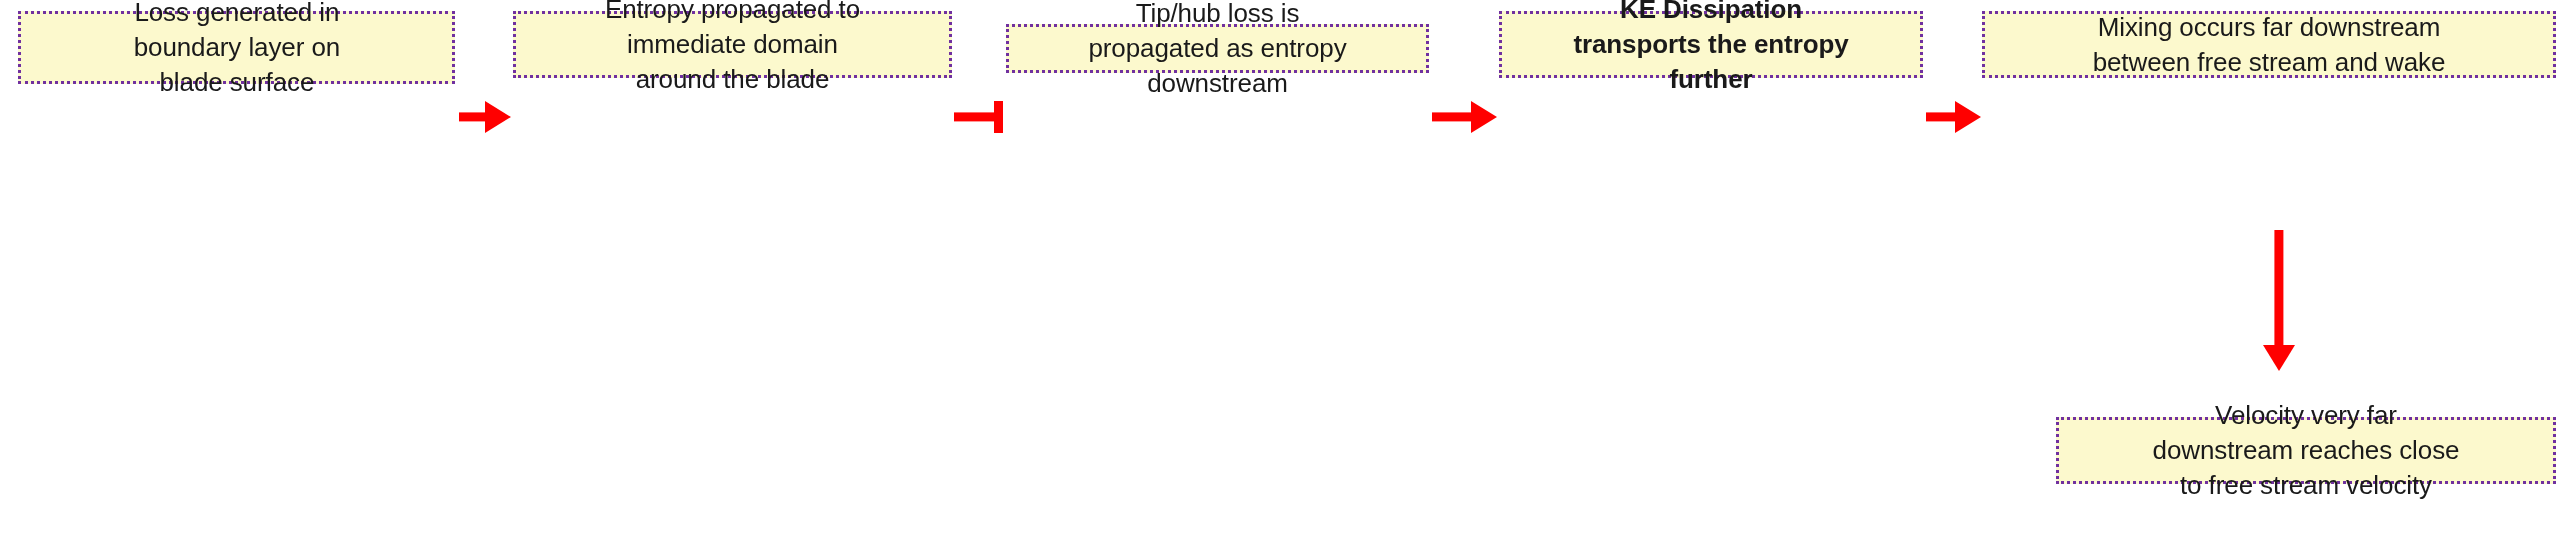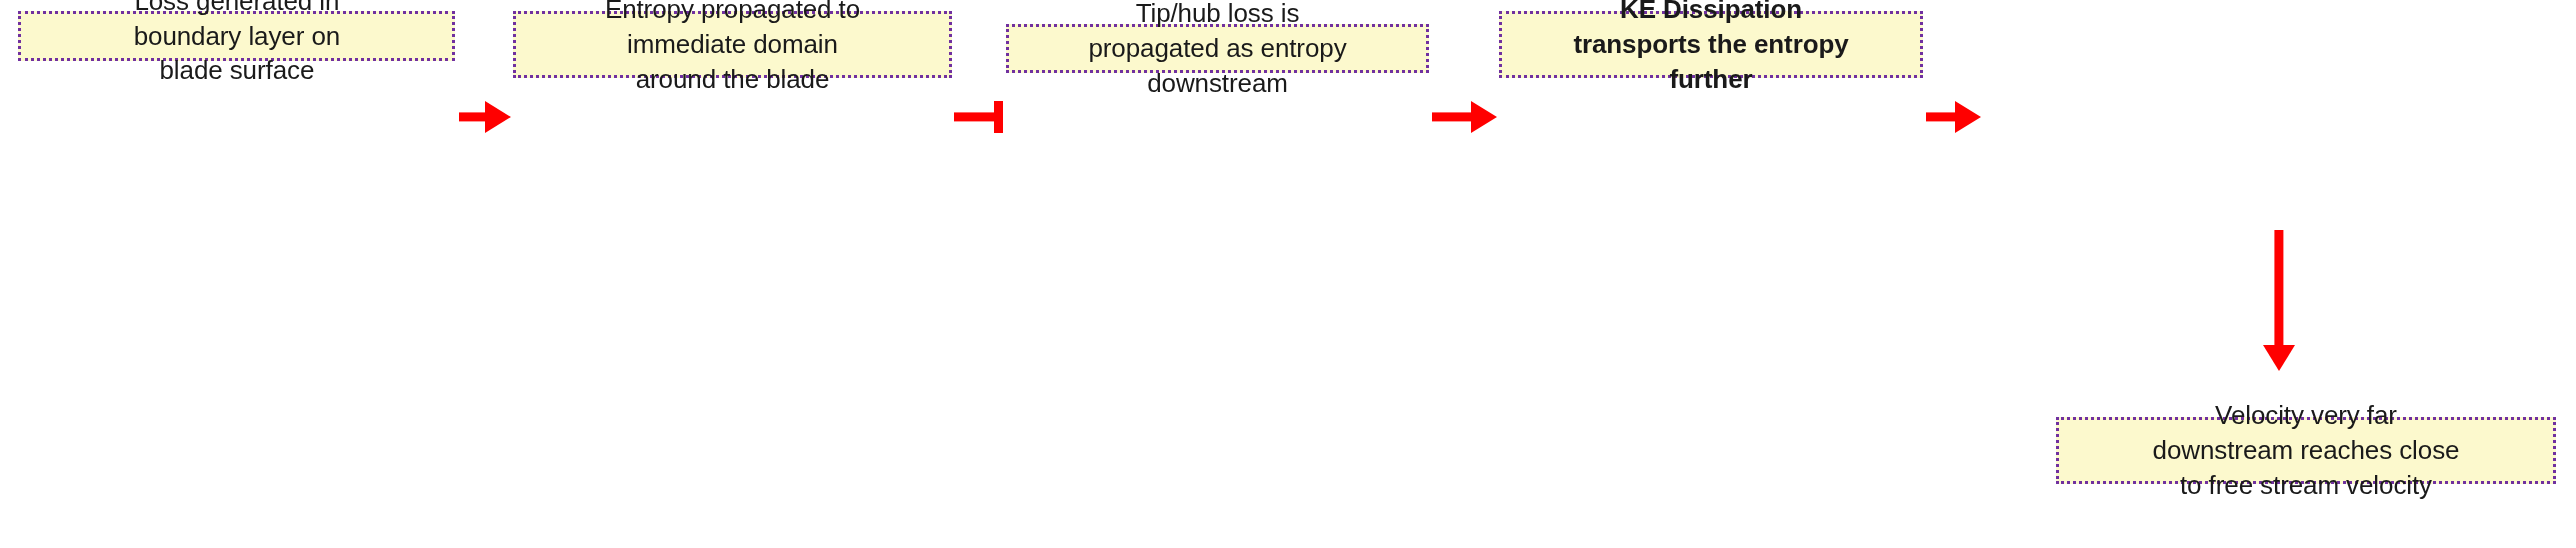--- a/index.html
+++ b/index.html
@@ -73,21 +73,21 @@
     border-left:16px solid transparent;
     border-right:16px solid transparent;
     border-top:26px solid #FF0000;
   }
 </style>
 </head>
 <body>
 
 <div id="canvas">
 
-  <div class="node" style="left:18.4px;  top:11px;  width:437px; height:50px;">
+  <div class="node" style="left:18.4px;  top:11px;  width:437px; height:73px;">
     <span class="txt">Loss generated in
 boundary layer on
 blade surface</span>
   </div>
 
   <div class="node" style="left:513px; top:11px;  width:439px; height:67px;">
     <span class="txt">Entropy propagated to
 immediate domain
 around the blade</span>
   </div>
@@ -97,20 +97,24 @@
 propagated as entropy
 downstream</span>
   </div>
 
   <div class="node" style="left:1499px;top:11px;  width:424px; height:67px;font-weight:bold;">
     <span class="txt">KE Dissipation
 transports the entropy
 further</span>
   </div>
 
+  <div class="node" style="left:1982px;top:11px;  width:574px; height:67px;">
+    <span class="txt">Mixing occurs far downstream
+between free stream and wake</span>
+  </div>
 
   <div class="node" style="left:2056px;top:373px; width:500px; height:67px;margin-top:44px;">
     <span class="txt">Velocity very far
 downstream reaches close
 to free stream velocity</span>
   </div>
 
   <div class="arrow-h" style="left:459px; top:117px; width:52px;">
     <span class="shaft" style="width:28px;"></span>
     <span class="head" style="left:26px;"></span>

